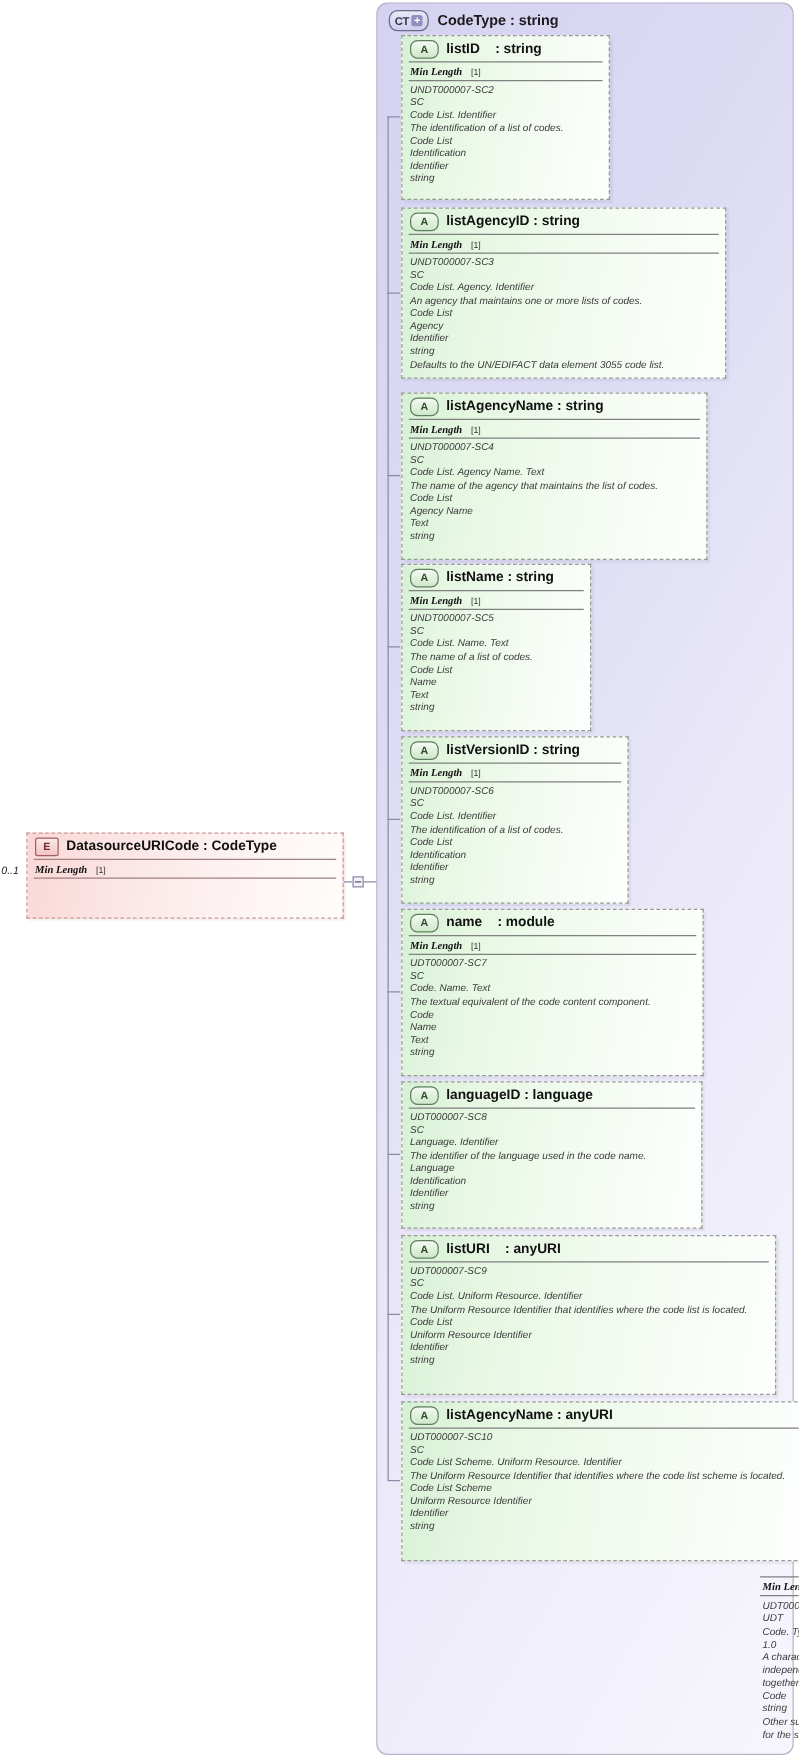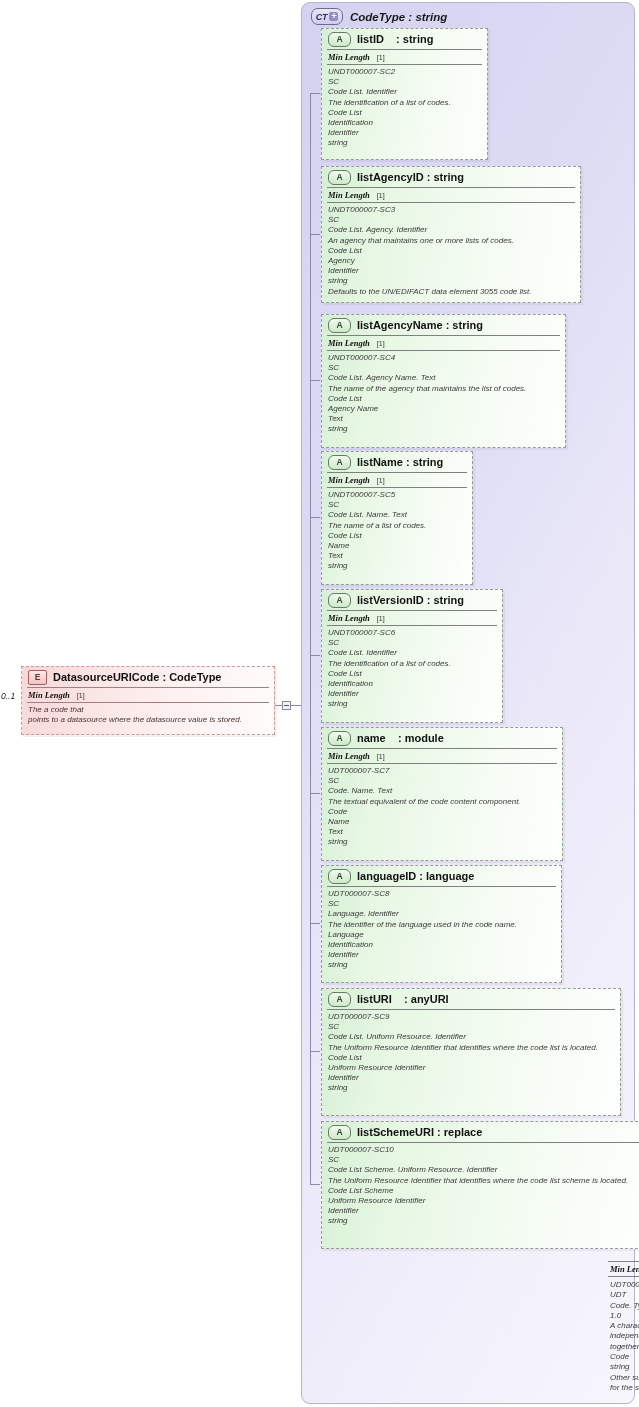--- a/index.html
+++ b/index.html
@@ -23,21 +23,20 @@
     border-radius: 9px;
     background: linear-gradient(120deg, #d4d2f0 0%, #dcdaf3 28%, #eceaf9 62%, #f7f6fd 100%);
   }
 
   
   #ct-header {
     position: absolute;
     left: 9px; top: 5px;
     display: flex; align-items: center;
     gap: 7px;
-    font-style: italic;
   }
   .ct-badge {
     display: inline-flex; align-items: center; justify-content: center;
     width: 30px; height: 15px;
     border: 1px solid #6b6b8c;
     border-radius: 7px;
     background: linear-gradient(#e9e8f6, #cfcdec);
     font-size: 9px; font-weight: bold; color: #333355;
     font-family: "Liberation Sans", sans-serif;
     letter-spacing: -0.3px;
@@ -344,21 +343,21 @@
           <div>The Uniform Resource Identifier that identifies where the code list is located.</div>
           <div>Code List</div>
           <div>Uniform Resource Identifier</div>
           <div>Identifier</div>
           <div>string</div>
         </div>
       </div>
       <div class="attr-box" style="left: 19px; top: 1118px; width: 327px; height: 128px;">
         <div class="attr-head">
           <span class="a-badge">A</span>
-          <span class="attr-name">listSchemeURI : replace</span>
+          <span class="attr-name">listAgencyName : anyURI</span>
         </div>
         <div class="attr-sep"></div>
         <div class="doc-lines">
           <div>UDT000007-SC10</div>
           <div>SC</div>
           <div>Code List Scheme. Uniform Resource. Identifier</div>
           <div>The Uniform Resource Identifier that identifies where the code list scheme is located.</div>
           <div>Code List Scheme</div>
           <div>Uniform Resource Identifier</div>
           <div>Identifier</div>
@@ -392,24 +391,20 @@
   <div class="attr-head">
     <span class="e-badge">E</span>
     <span class="attr-name">DatasourceURICode : CodeType</span>
   </div>
   <div class="attr-sep"></div>
   <div class="facet-row">
     <span class="facet-name">Min Length</span>
     <span class="facet-val">[1]</span>
   </div>
   <div class="attr-sep"></div>
-  <div class="doc-lines" id="elem-doc">
-      <div>The a code that</div>
-      <div>points to a datasource where the datasource value is stored.</div>
-    </div>
 </div>
 <div id="occurs">0..1</div>
 
 <div class="conn conn-h" style="left:275px; top:705px; width:26px;"></div>
 <div class="expand-box" style="left:282px; top:701px;"></div>
 
 <div id="conn-host">
     <div class="conn conn-h" style="left: 310px; top: 93px; width: 10px;"></div>
     <div class="conn conn-h" style="left: 310px; top: 234px; width: 10px;"></div>
     <div class="conn conn-h" style="left: 310px; top: 380px; width: 10px;"></div>

